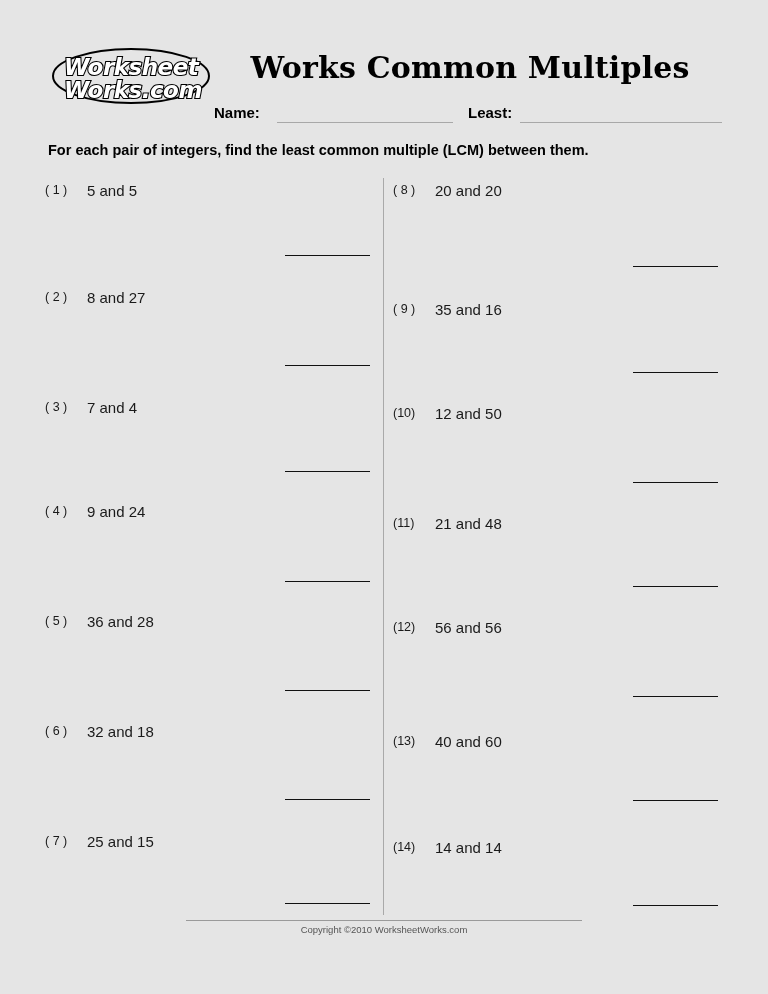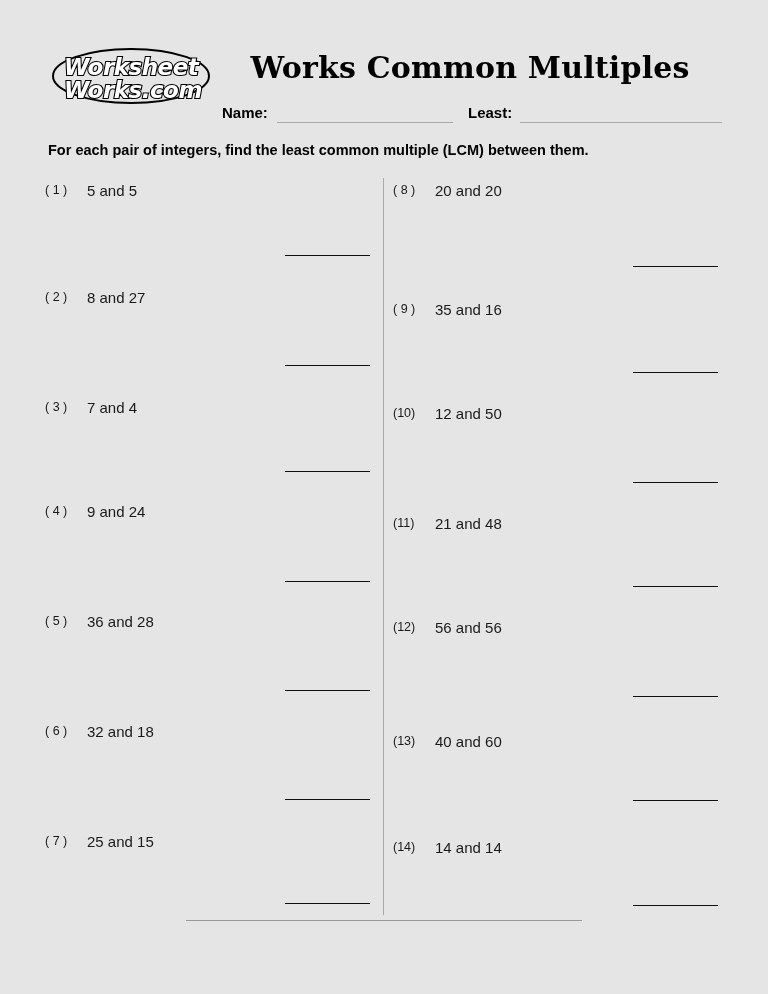--- a/index.html
+++ b/index.html
@@ -66,21 +66,21 @@
     font-weight: bold;
     color: #000;
     line-height: 18px;
   }
   .field-rule {
     position: absolute;
     top: 18px;
     height: 0;
     border-bottom: 1px solid #a8a8a8;
   }
-  #name-label { left: 12px; text-align: right; }
+  #name-label { left: 4px; text-align: right; }
   #name-rule  { left: 67px;  width: 176px; }
   #date-label { left: 258px; }
   #date-rule  { left: 310px; width: 202px; }
 
   
   #instructions {
     position: absolute;
     left: 48px;
     top: 142px;
     font-size: 14.5px;
@@ -277,15 +277,16 @@
         <div class="problem" style="top: 662px;">
           <span class="problem-number">(14)</span>
           <span class="problem-text">14 and 14</span>
         </div>
         <div class="answer-line" style="top: 727px;"></div>
       </div>
   </div>
 
   <div id="footer">
     <div id="footer-rule"></div>
+    <div id="footer-text">Copyright ©2010 WorksheetWorks.com</div>
   </div>
 
 </div>
 
 </body></html>

